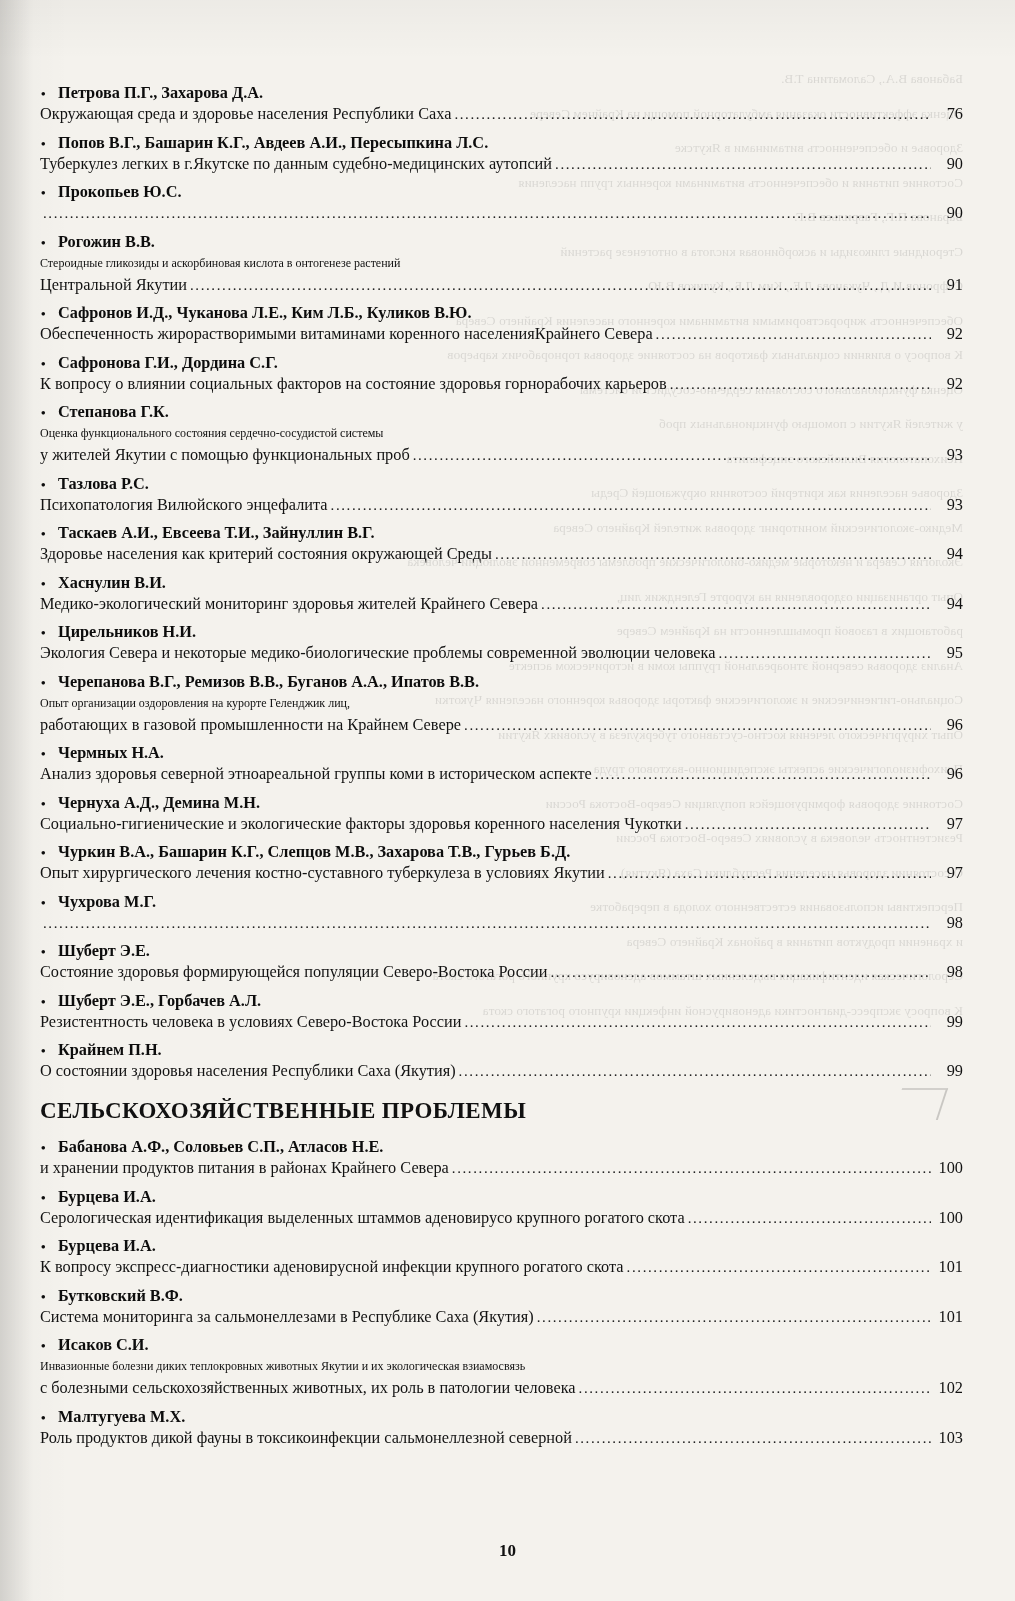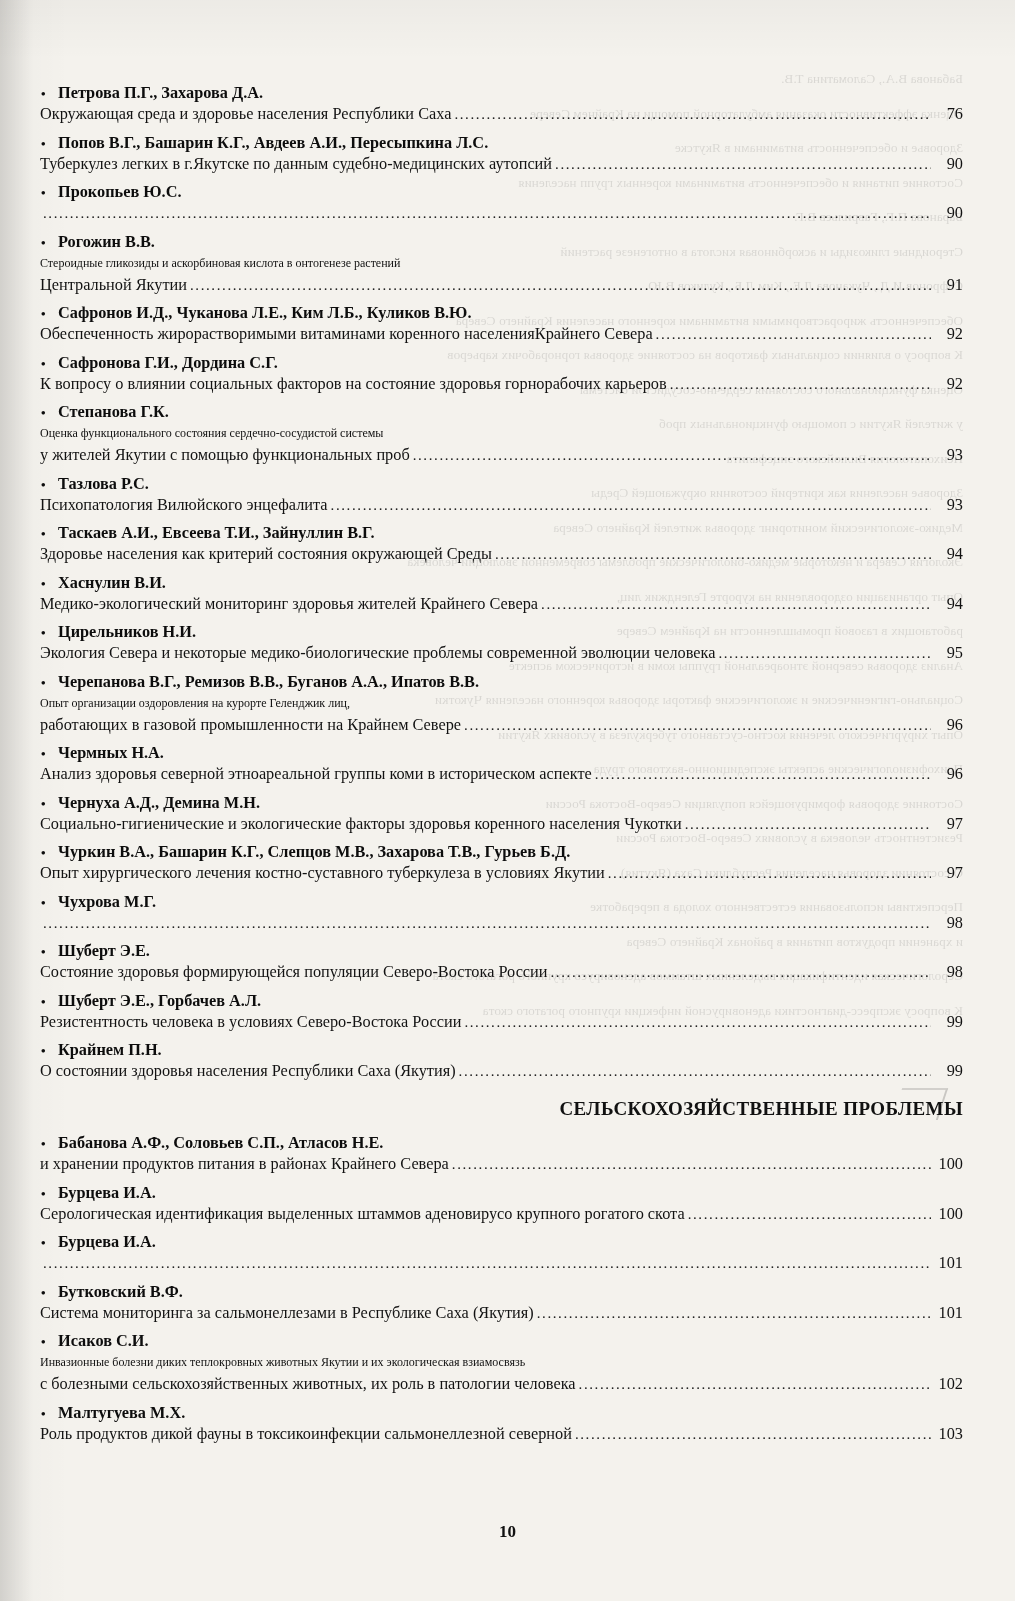--- a/index.html
+++ b/index.html
@@ -90,29 +90,29 @@
     flex: 0 0 auto;
     font-size: 16.3px;
     text-align: right;
     min-width: 30px;
   }
   .plain-line {
     font-size: 12px;
     line-height: 22px;
   }
   .section-heading {
-    text-align: right;
+    text-align: left;
     font-weight: bold;
-    font-size: 19px;
+    font-size: 23px;
     letter-spacing: 0.4px;
     margin: 16px 0 12px 0;
   }
   .folio {
     position: absolute;
-    bottom: 59px;
+    bottom: 40px;
     left: 0;
     width: 1015px;
     text-align: center;
     font-weight: bold;
     font-size: 17px;
   }
   .mark-a {
     position: absolute;
     right: 72px;
     top: 1088px;
@@ -337,20 +337,21 @@
         <div class="authors"><span class="bullet">•</span><span>Бурцева И.А.</span></div>
         <div class="title-line">
           <span class="txt">Серологическая идентификация выделенных штаммов аденовирусо крупного рогатого скота</span>
           <span class="dots">............................................................................................................................................................................................................................</span>
           <span class="pg">100</span>
         </div>
       </div>
       <div class="entry">
         <div class="authors"><span class="bullet">•</span><span>Бурцева И.А.</span></div>
         <div class="title-line">
+          <span class="txt">К вопросу экспресс-диагностики аденовирусной инфекции крупного рогатого скота</span>
           <span class="dots">............................................................................................................................................................................................................................</span>
           <span class="pg">101</span>
         </div>
       </div>
       <div class="entry">
         <div class="authors"><span class="bullet">•</span><span>Бутковский В.Ф.</span></div>
         <div class="title-line">
           <span class="txt">Система мониторинга за сальмонеллезами в Республике Саха (Якутия)</span>
           <span class="dots">............................................................................................................................................................................................................................</span>
           <span class="pg">101</span>

